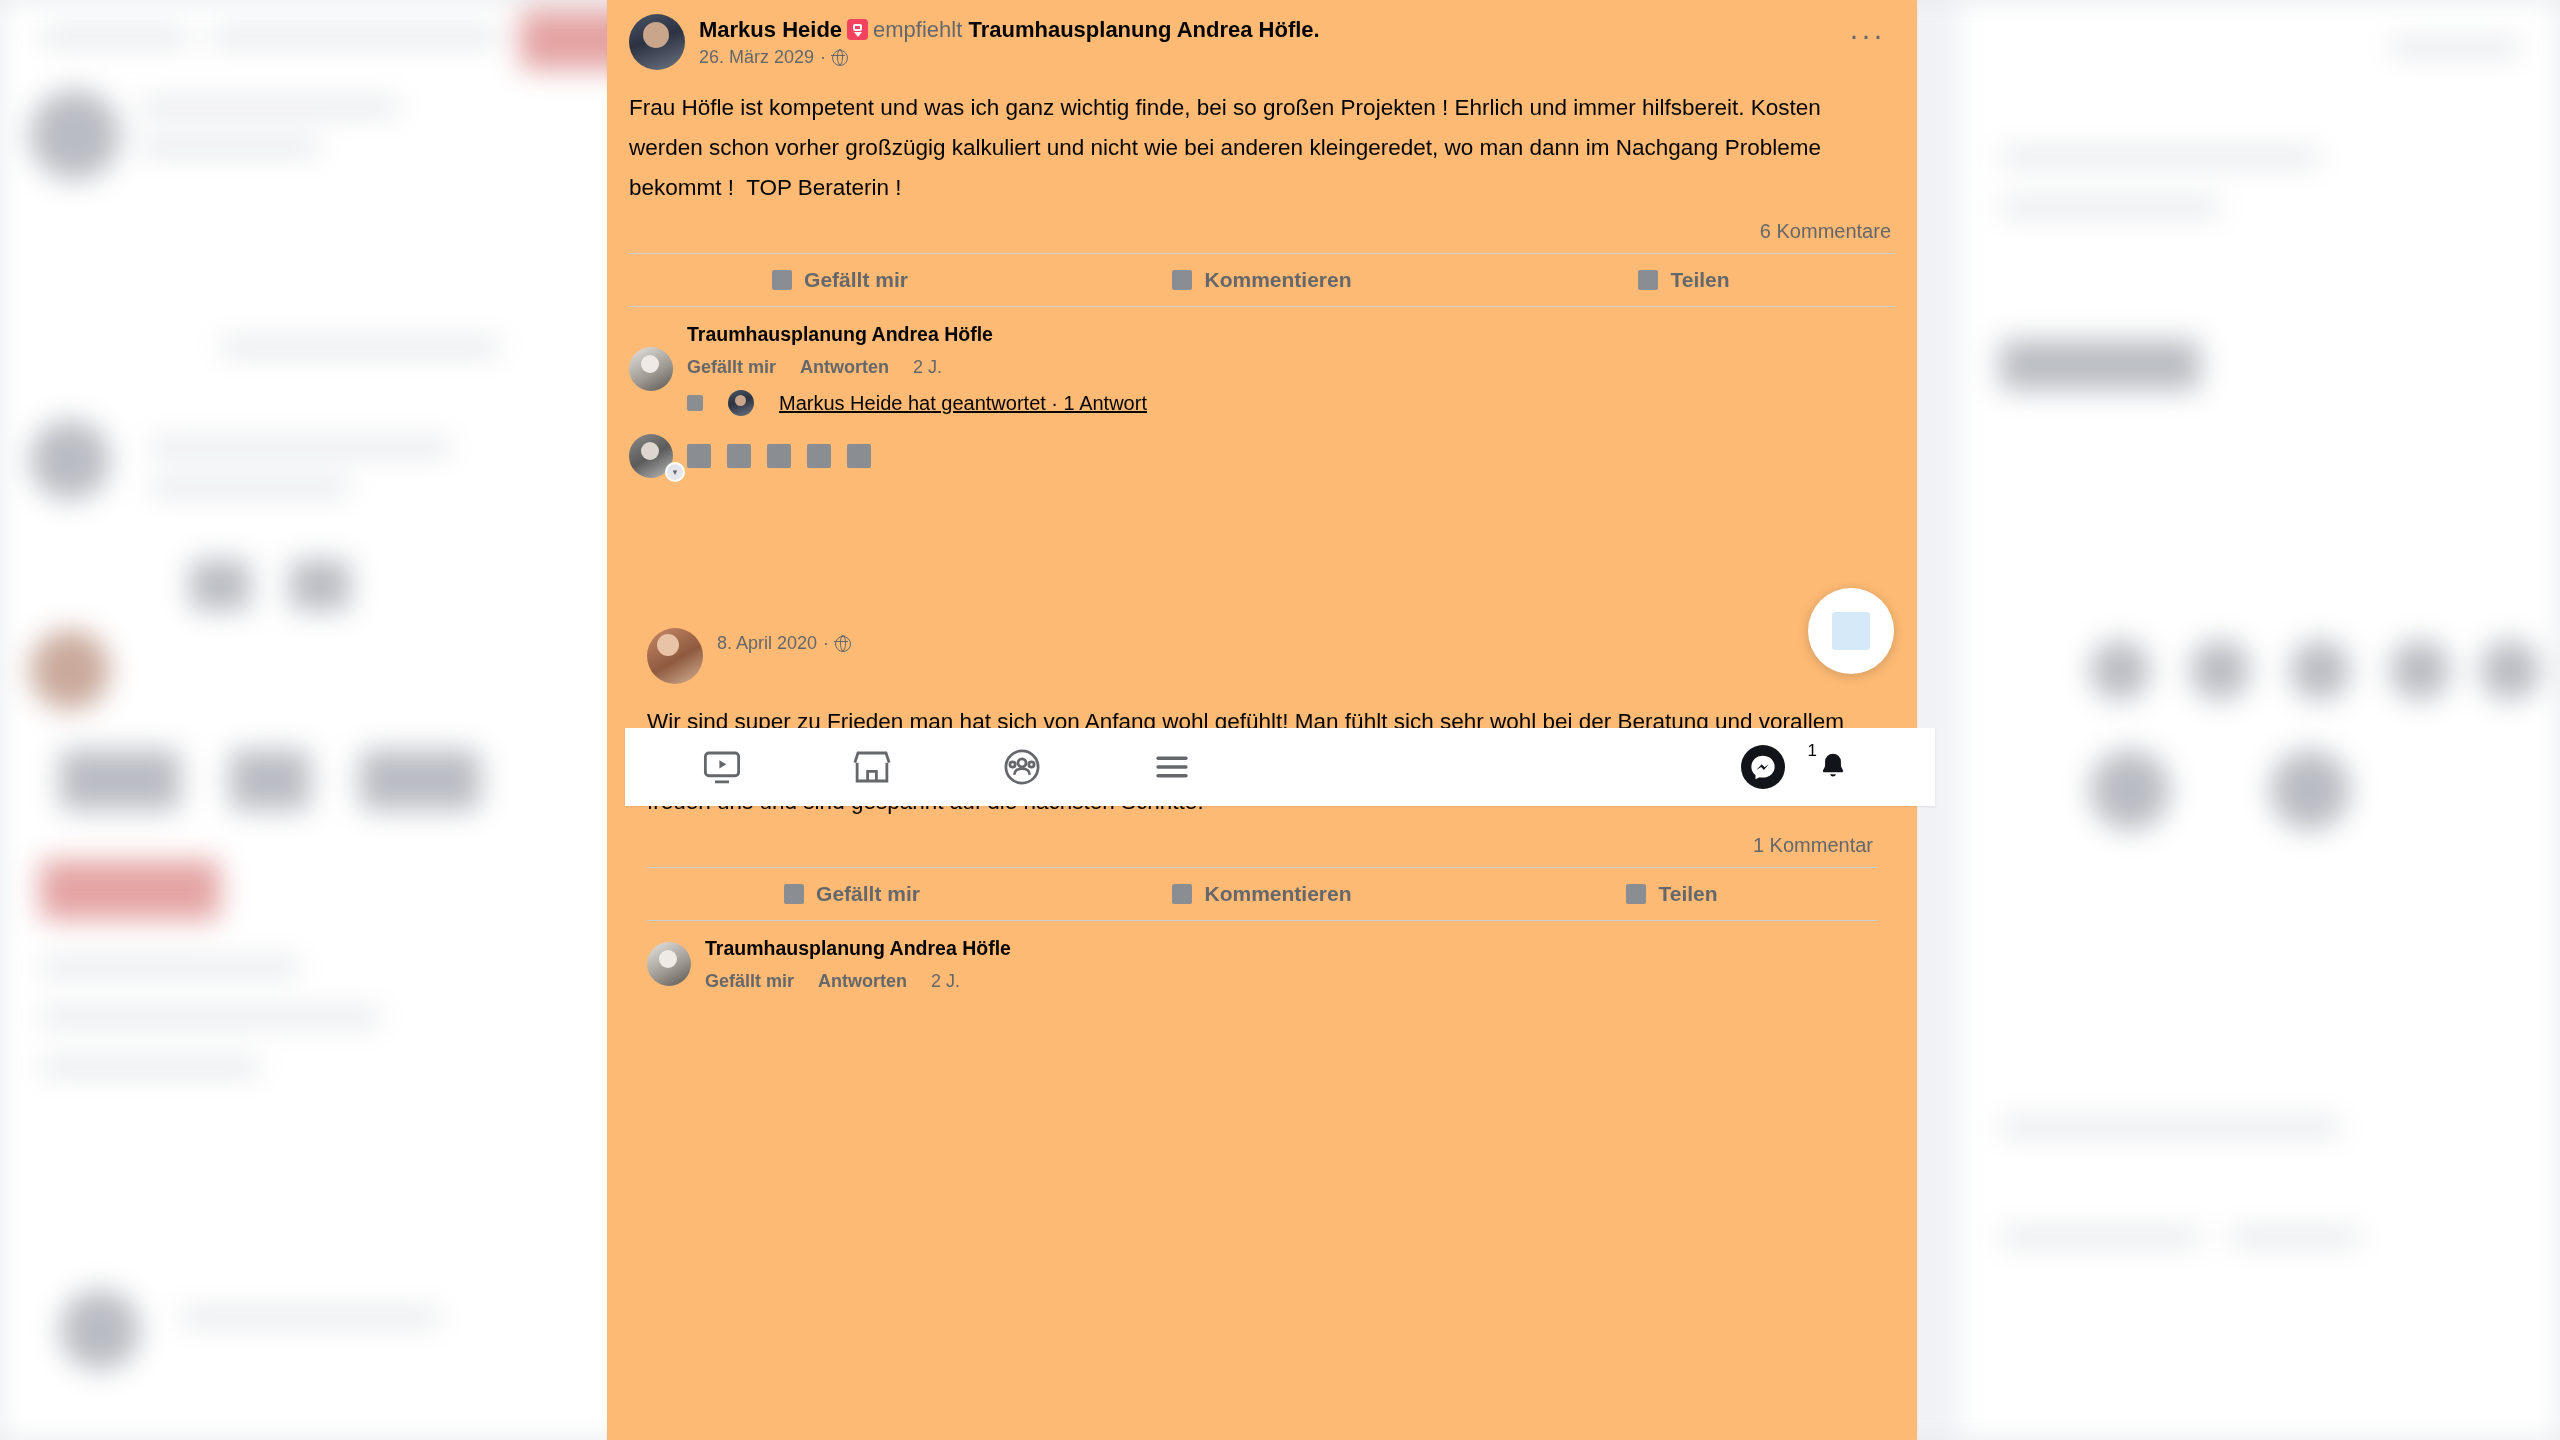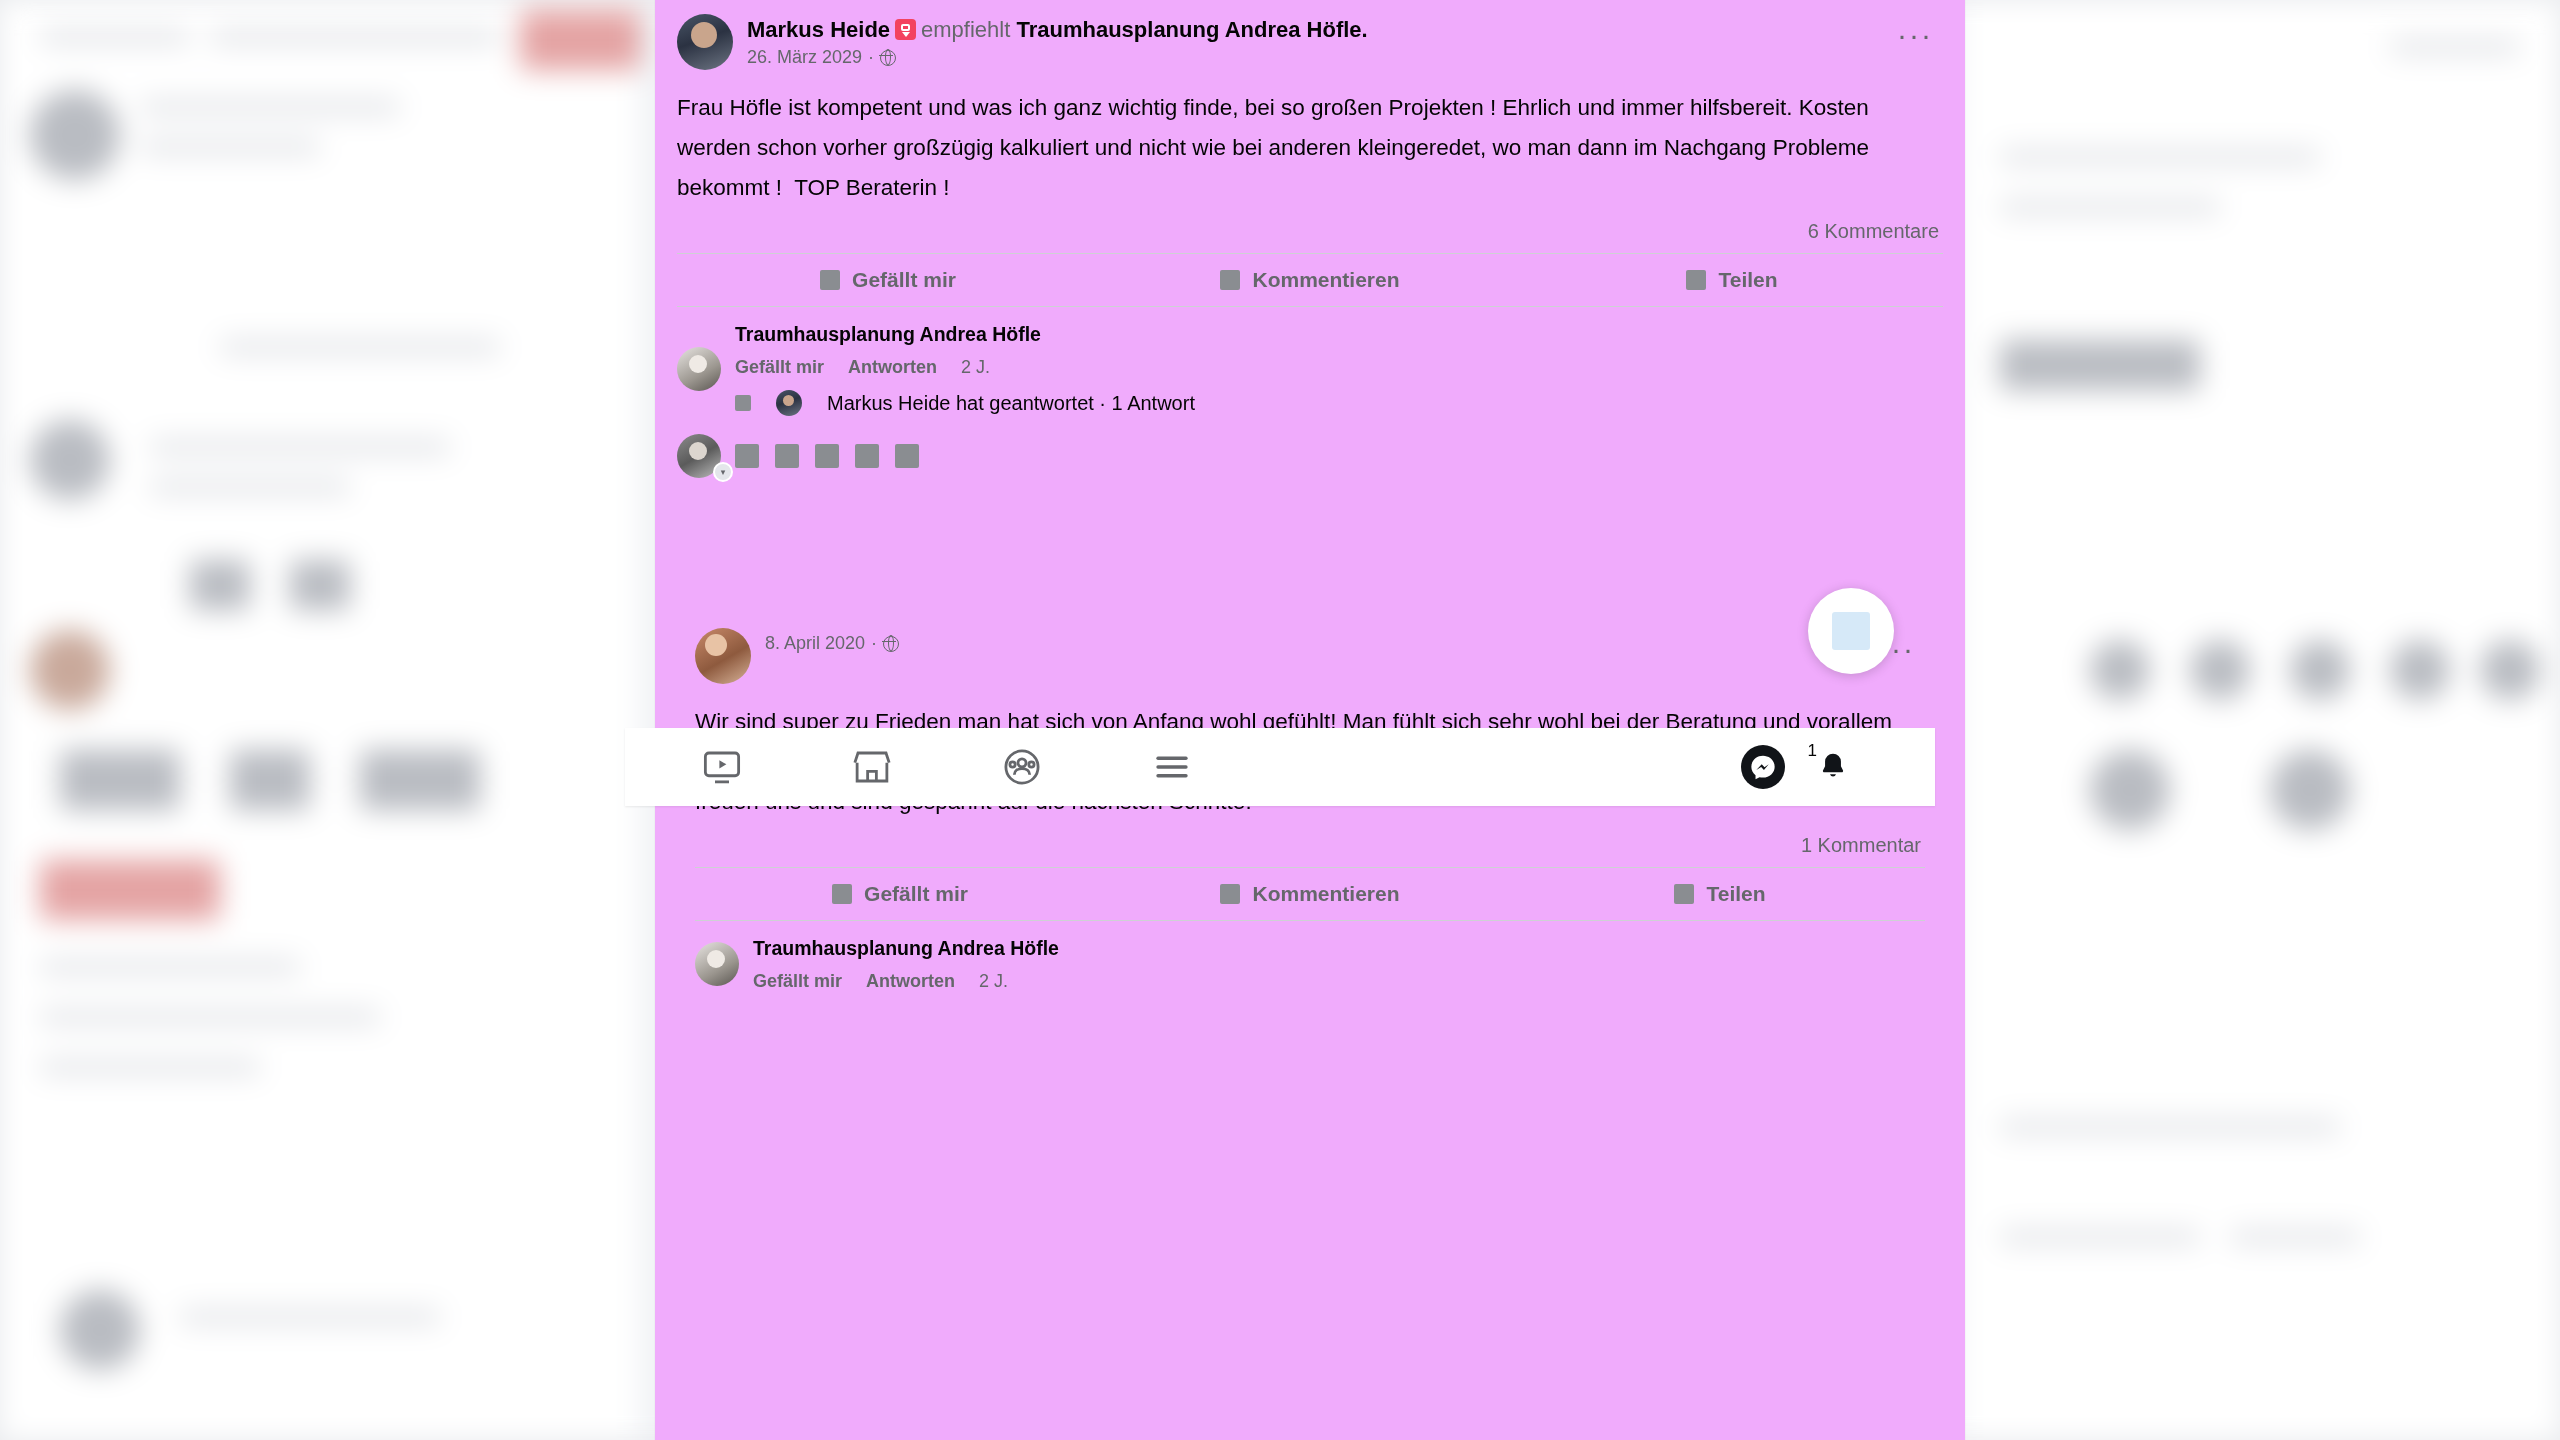--- a/index.html
+++ b/index.html
@@ -46,25 +46,25 @@
   }
   .blob.round { border-radius: 50%; }
   .blob.dark { background: #b9bcc2; }
   .blob.warm { background: #c9a99b; }
   .blob.red  { background: #e4a3a3; }
   .blob.line { background: #dfe1e5; height: 14px; }
 
   
   .card {
     position: absolute;
-    left: 655px;
+    left: 607px;
     top: 0;
     width: 1310px;
     min-height: 1440px;
-    background: #f0abfc;
+    background: #fdba74;
     box-shadow: 0 0 0 1px rgba(0,0,0,0.02);
   }
 
   .post {
     padding: 0 22px;
   }
 
   .post-head {
     display: flex;
     align-items: flex-start;
@@ -283,20 +283,21 @@
   }
   .comment-actions .time { font-weight: normal; }
 
   .replied {
     display: flex;
     align-items: center;
     gap: 25px;
     margin-top: 12px;
     font-size: 20px;
     color: #050505;
+    text-decoration: underline;
   }
 
   .composer {
     display: flex;
     align-items: center;
     padding: 14px 0 18px 0;
     gap: 14px;
     position: relative;
   }
   .composer .placeholder {

